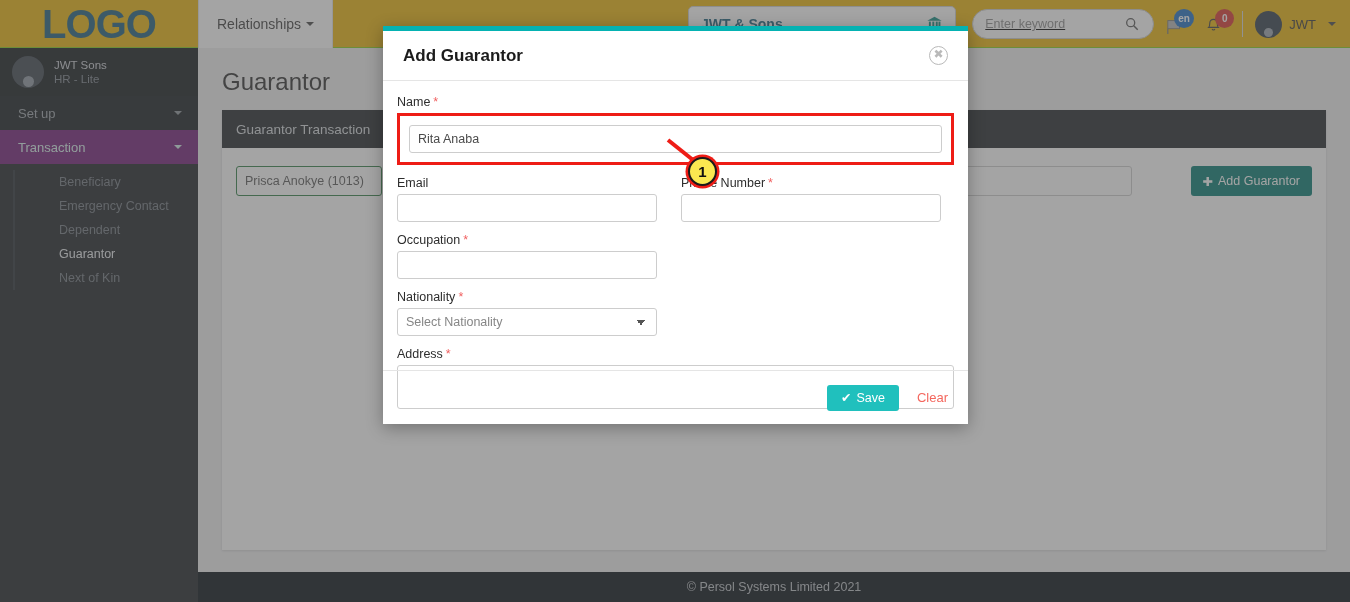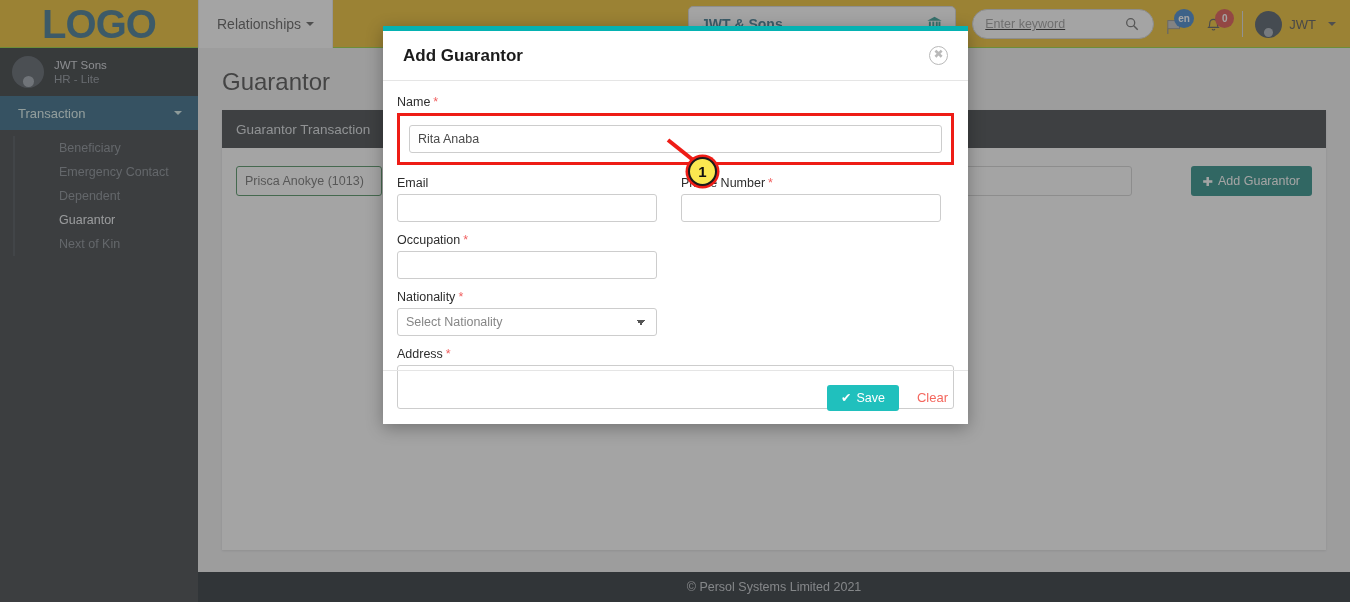--- a/index.html
+++ b/index.html
@@ -88,21 +88,21 @@
   }
   .avatar-md .avatar-head { width: 11px; height: 11px; background: #8d96a0; }
   .side-user-name { font-size: 11.5px; color: #c8ccd2; line-height: 1.25; }
   .side-user-sub { font-size: 11.5px; color: #7b838c; line-height: 1.25; }
 
   .side-link {
     height: 34px; display: flex; align-items: center; justify-content: space-between;
     padding: 0 16px 0 18px; font-size: 13px; color: #9aa1a8; cursor: pointer;
     background: #11171b;
   }
-  .side-link.active { background: #0c4a6e; color: #d6efec; gap: 30px; }
+  .side-link.active { background: #701a75; color: #d6efec; gap: 30px; }
   .side-sub { background: #191e22; padding: 6px 0 6px 0; }
   .side-sub-item {
     height: 24px; display: flex; align-items: center; padding-left: 44px;
     font-size: 12.5px; color: #717880; cursor: pointer;
     border-left: 2px solid #272d33; margin-left: 13px;
   }
   .side-sub-item.active { color: #e7eaee; }
 
   
   .content { position: absolute; left: 198px; top: 48px; width: 1152px; height: 554px; background: #efeff0; }
@@ -278,20 +278,24 @@
     <div class="side-user">
       <div class="avatar-md">
           <div class="avatar-head"></div>
         </div>
       <div>
         <div class="side-user-name">JWT Sons</div>
         <div class="side-user-sub">HR - Lite</div>
       </div>
     </div>
 
+    <div class="side-link">
+      <span>Set up</span>
+      <span class="caret" style="border-top-color:#8b9299"></span>
+    </div>
 
     <div class="side-link active">
       <span>Transaction</span>
       <span class="caret" style="border-top-color:#cfeae7"></span>
     </div>
 
     <div class="side-sub">
       <div class="side-sub-item">Beneficiary</div>
       <div class="side-sub-item">Emergency Contact</div>
       <div class="side-sub-item">Dependent</div>

